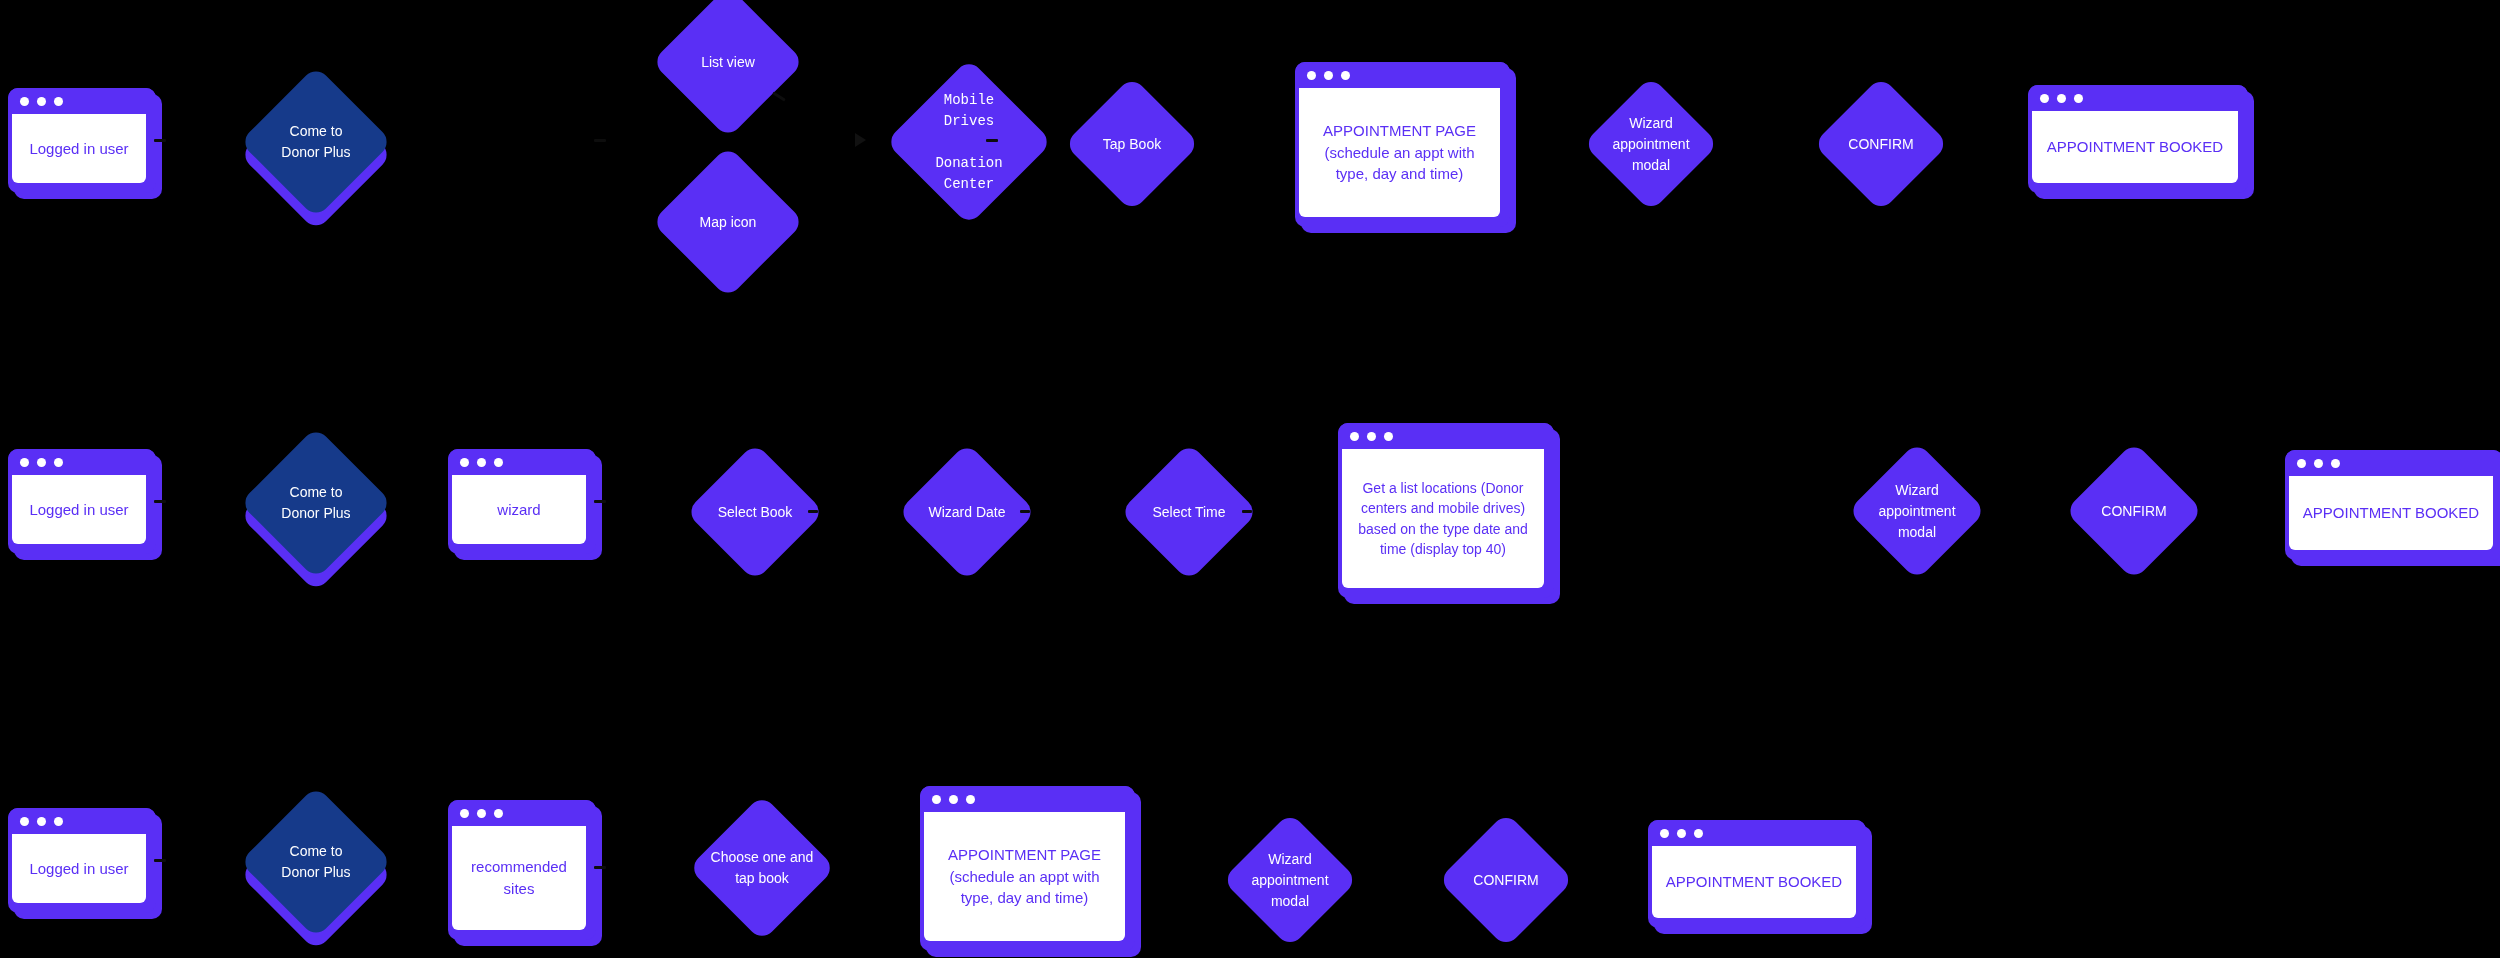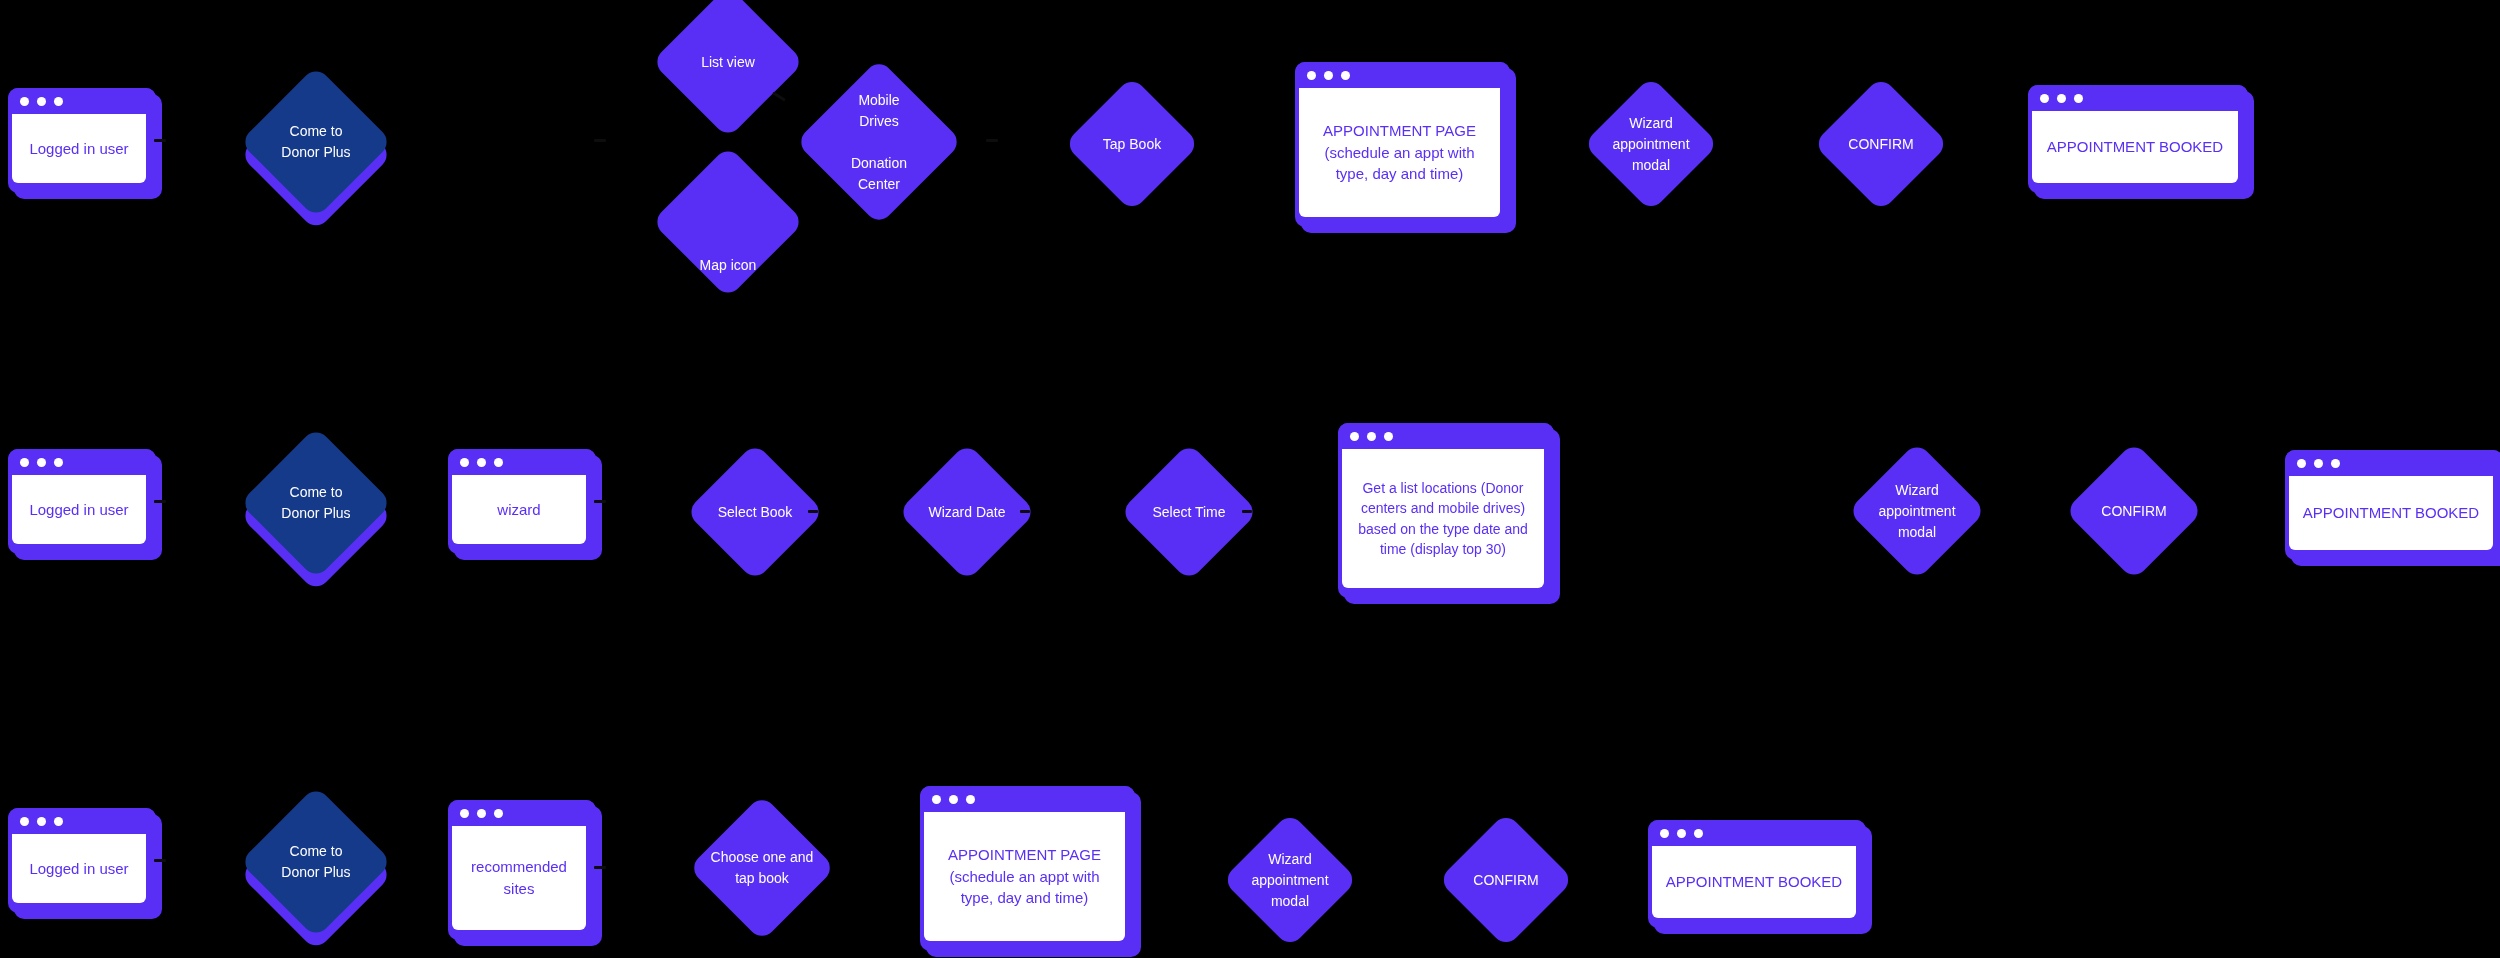--- a/index.html
+++ b/index.html
@@ -130,28 +130,28 @@
   </div>
 
   <div class="tick" style="left:594px; top:139px; width:12px; height:3px;"></div>
 
   <div class="diamond" style="left:674px; top:8px; width:108px; height:108px;align-items:center;">
     <div class="shape"></div>
     <div class="label">List view</div>
   </div>
   <div class="tick" style="left:772px; top:95px; width:14px; height:3px; transform:rotate(32deg);"></div>
 
-  <div class="diamond" style="left:674px; top:168px; width:108px; height:108px;align-items:flex-end;">
+  <div class="diamond" style="left:674px; top:168px; width:108px; height:108px;">
     <div class="shape"></div>
     <div class="label">Map icon</div>
   </div>
 
   <div class="arrow-marker" style="left:855px; top:133px;"></div>
 
-  <div class="diamond" style="left:820px; top:83px; width:118px; height:118px;">
+  <div class="diamond" style="left:910px; top:83px; width:118px; height:118px;font-family:Liberation Mono, monospace;">
     <div class="shape"></div>
     <div class="label">Mobile
 Drives
 
 Donation
 Center</div>
   </div>
   <div class="tick" style="left:986px; top:139px; width:12px; height:3px;"></div>
 
   <div class="diamond" style="left:1084px; top:96px; width:96px; height:96px;">
@@ -246,21 +246,21 @@
   <div class="win small" style="left:1338px; top:423px; width:216px; height:175px;">
     <div class="titlebar">
       <span class="dot"></span>
       <span class="dot"></span>
       <span class="dot"></span>
     </div>
     <div class="body">
       <span class="txt">Get a list locations (Donor
 centers and mobile drives)
 based on the type date and
-time (display top 30)</span>
+time (display top 40)</span>
     </div>
   </div>
 
 
   <div class="diamond" style="left:1868px; top:462px; width:98px; height:98px;">
     <div class="shape"></div>
     <div class="label">Wizard
 appointment
 modal</div>
   </div>

